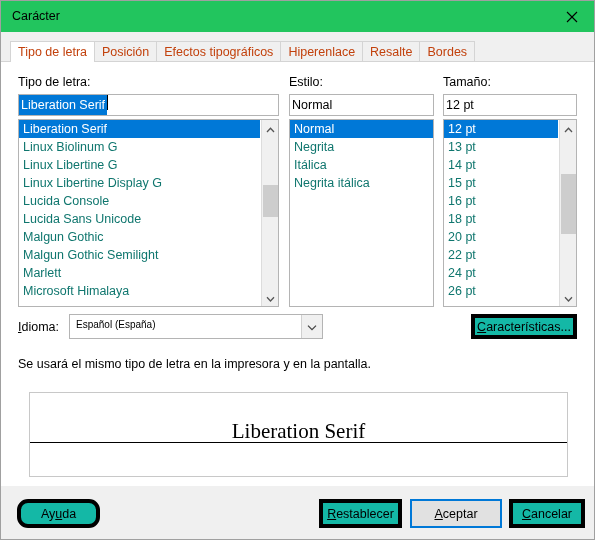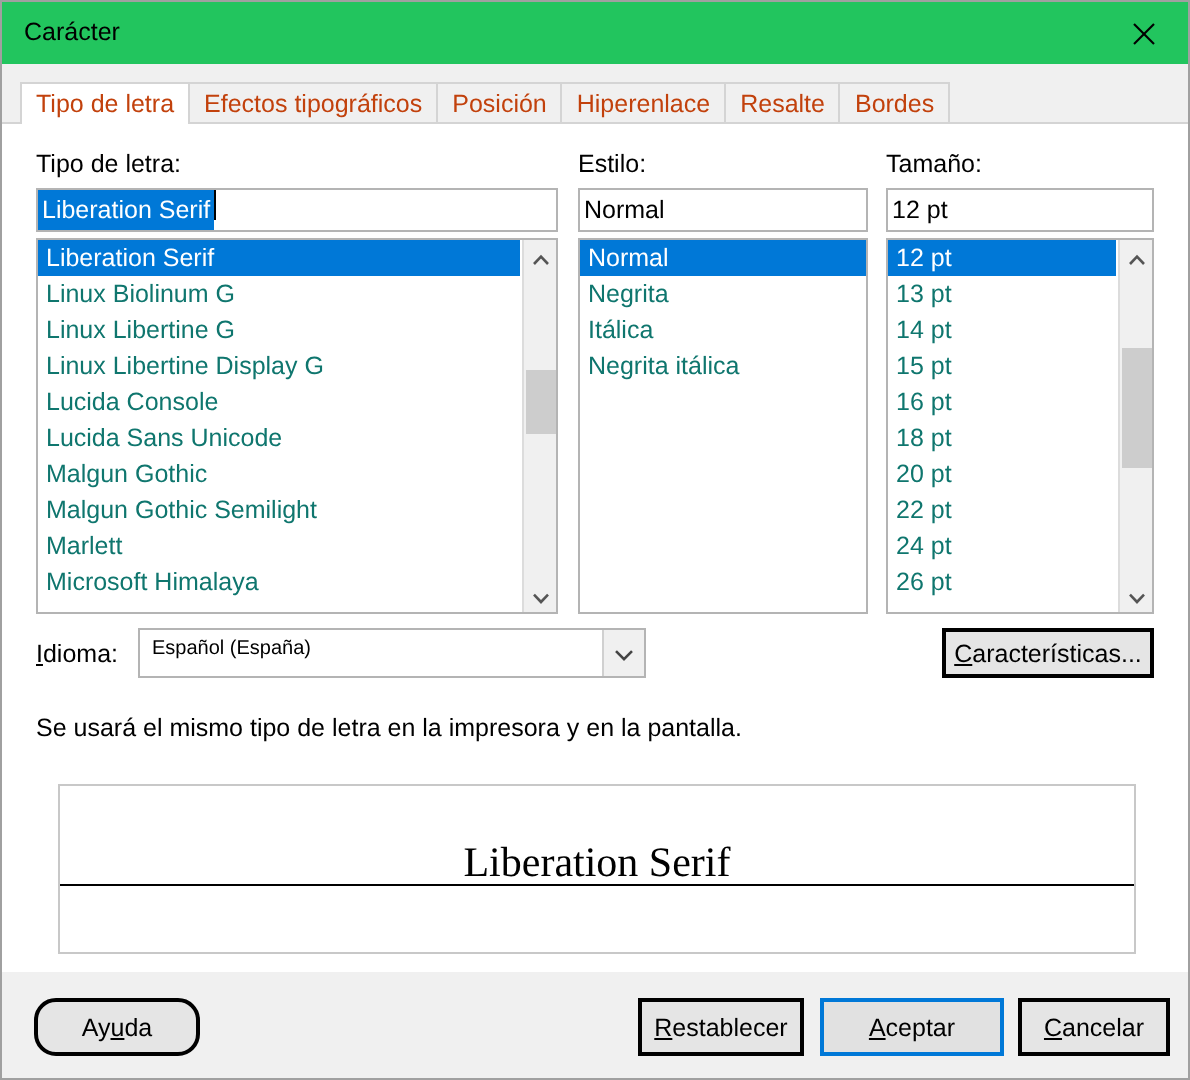--- a/index.html
+++ b/index.html
@@ -229,22 +229,22 @@
     border-left: 1px solid #d0d0d0;
     display: flex;
     align-items: center;
     justify-content: center;
     box-sizing: border-box;
     cursor: default;
   }
 
   .push-button {
     position: absolute;
-    background: #e5e5e5;
-    border: 2px solid #000000;
+    background: #14b8a6;
+    border: 4px solid #000000;
     box-sizing: border-box;
     font-size: 12.5px;
     color: #000;
     display: flex;
     align-items: center;
     justify-content: center;
     white-space: nowrap;
     cursor: default;
     font-family: "Liberation Sans", sans-serif;
   }
@@ -309,22 +309,22 @@
           <line x1="1" y1="1" x2="11" y2="11" stroke="#000" stroke-width="1.1"></line>
           <line x1="11" y1="1" x2="1" y2="11" stroke="#000" stroke-width="1.1"></line>
         </svg>
       </span>
     </div>
   </div>
 
   <div id="tabstrip">
     <div id="tablist">
       <div class="tab active">Tipo de letra</div>
+      <div class="tab">Posición</div>
       <div class="tab">Efectos tipográficos</div>
-      <div class="tab">Posición</div>
       <div class="tab">Hiperenlace</div>
       <div class="tab">Resalte</div>
       <div class="tab">Bordes</div>
     </div>
   </div>
 
   <div id="page">
 
     <div class="field-label" style="left:17px; top:13px;">Tipo de letra:</div>
 

